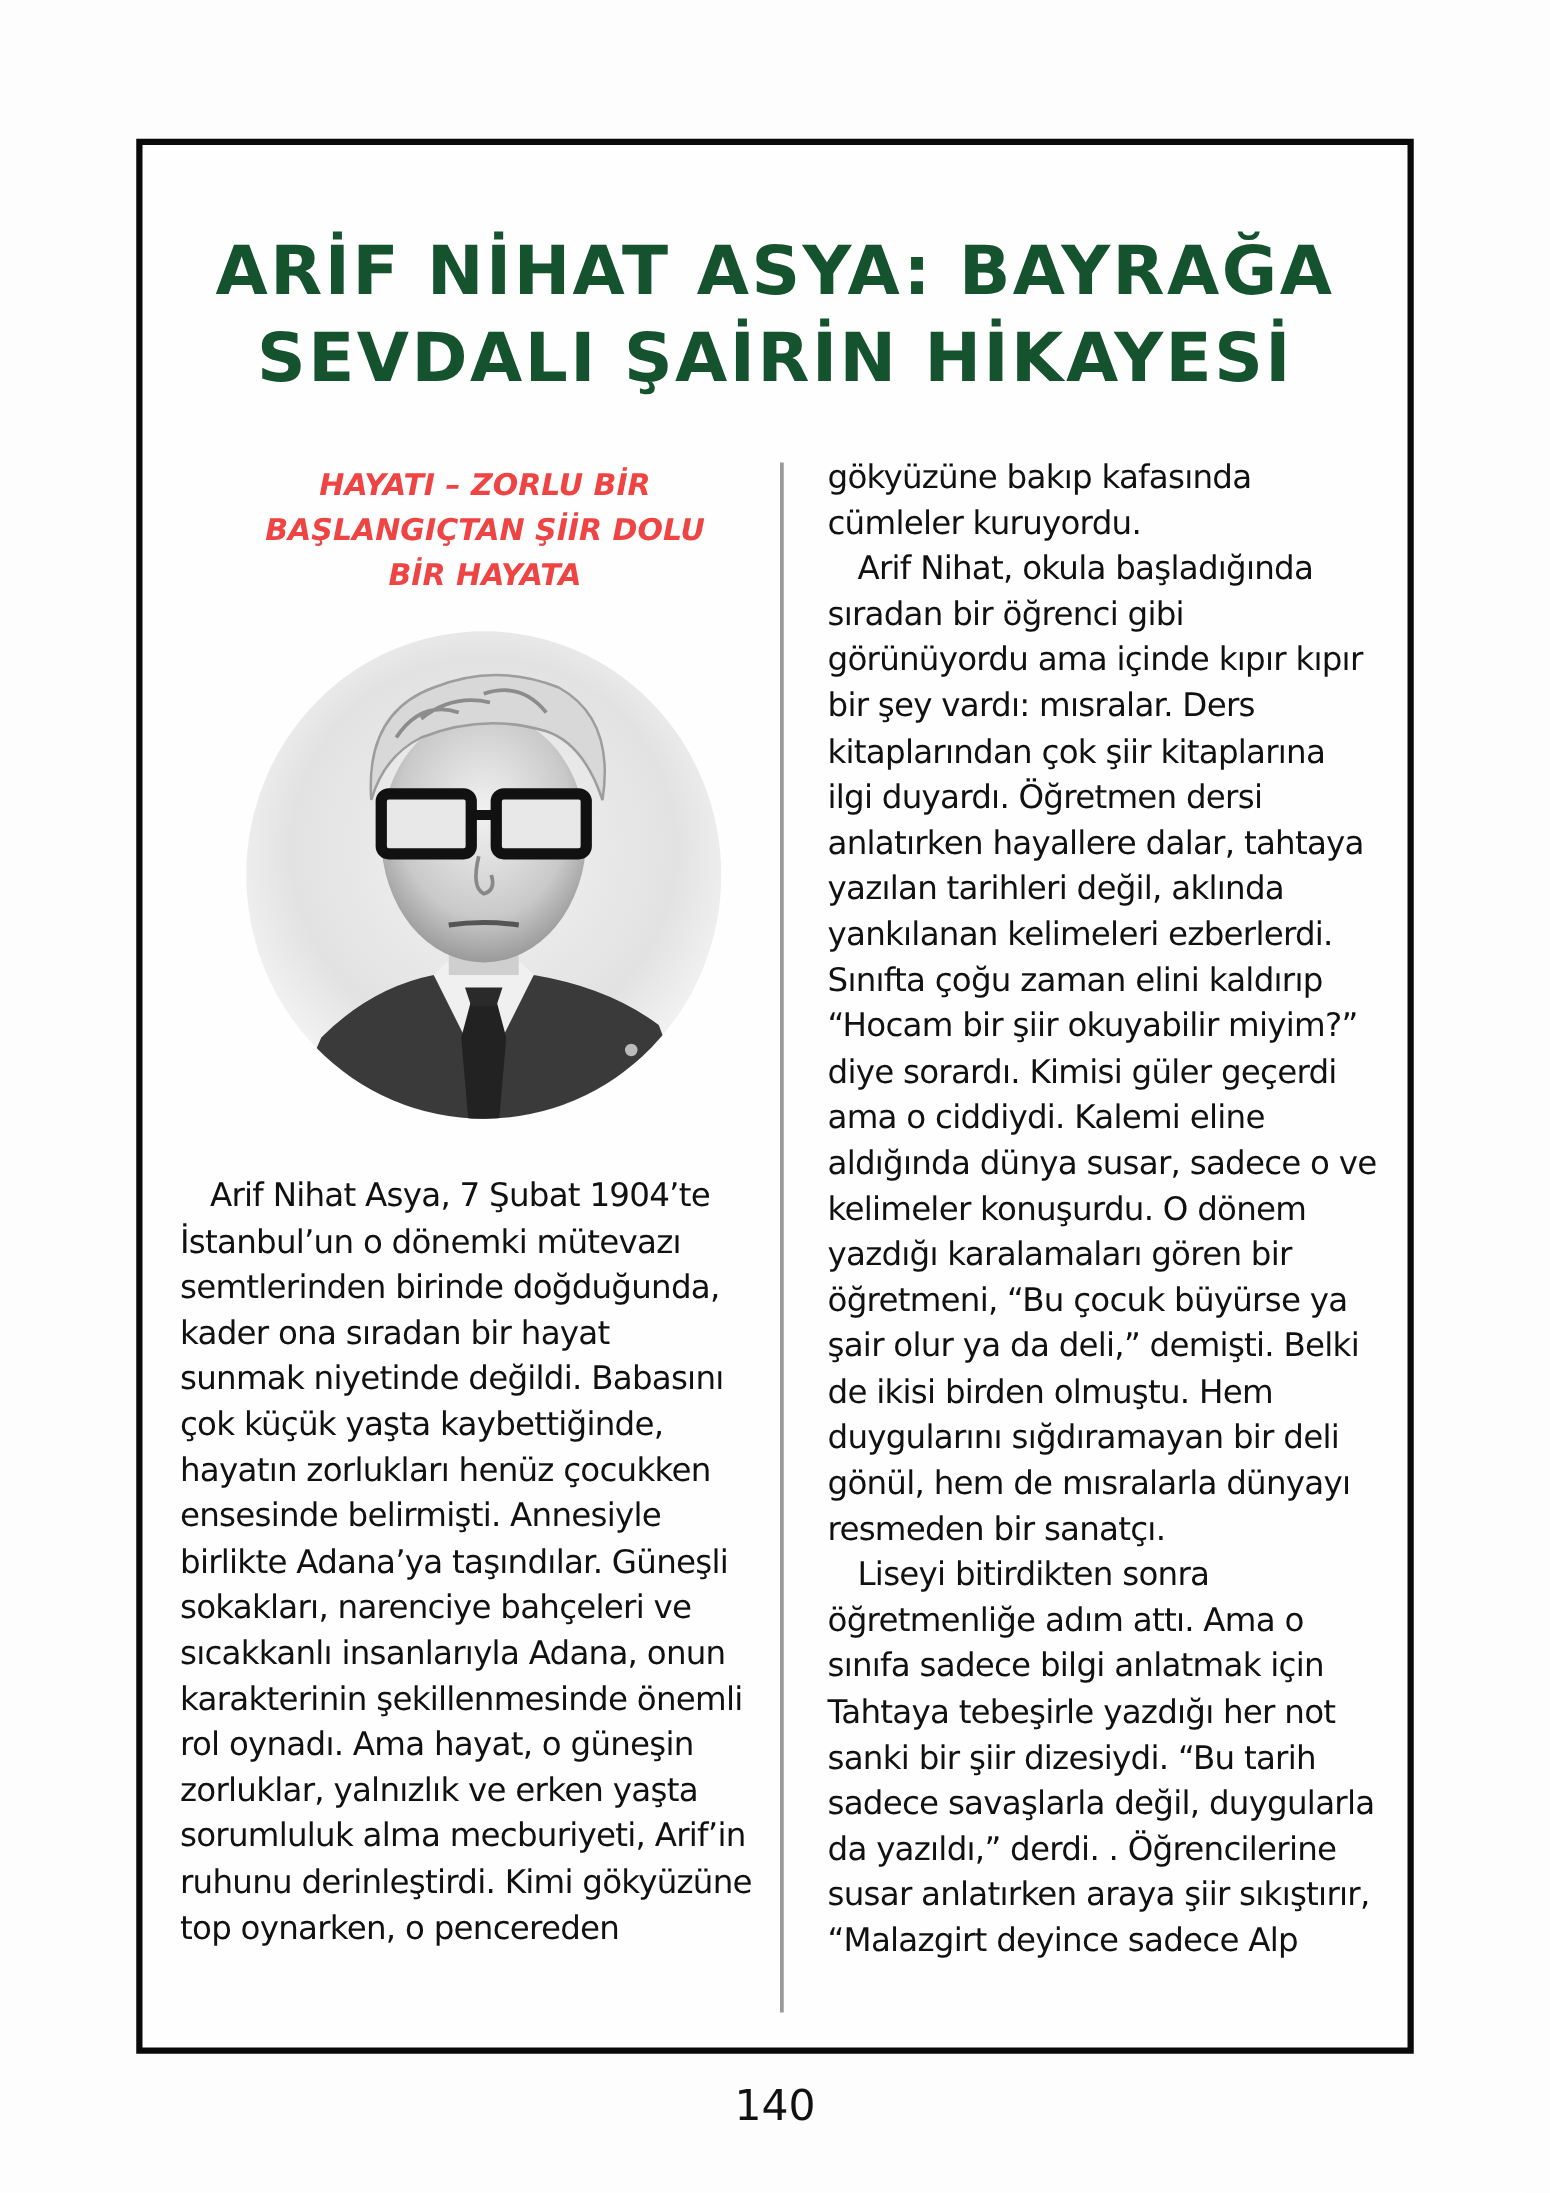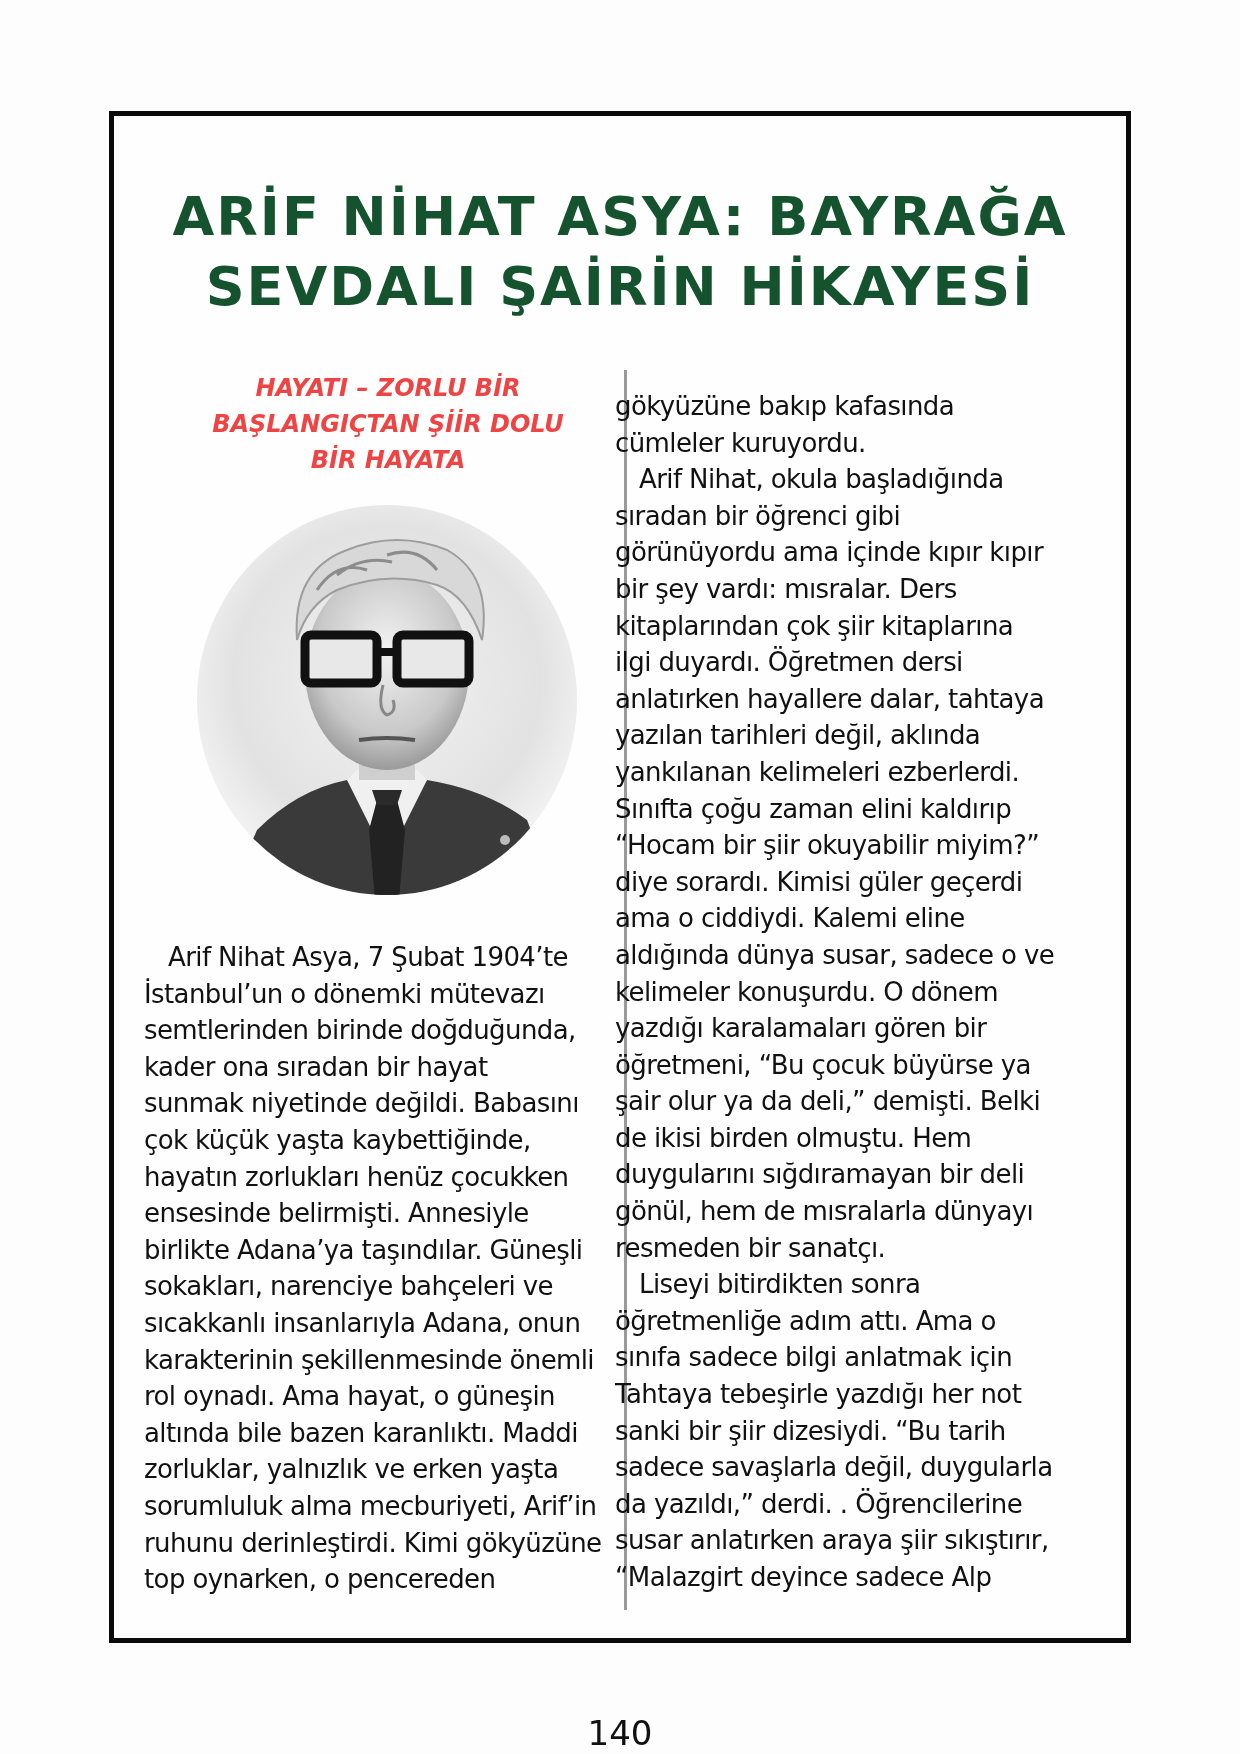--- a/index.html
+++ b/index.html
@@ -85,35 +85,33 @@
     .col-divider {
       position: absolute;
       left: 510px;
       top: 254px;
       width: 3px;
       height: 1240px;
       background: #9a9a9a;
     }
     .right-text {
       position: absolute;
-      left: 501px;
+      left: 548px;
       top: 248px;
       width: 480px;
-      margin-top: 24px;
     }
     .page-number {
       position: absolute;
       left: 0;
       width: 1240px;
       top: 1665px;
       text-align: center;
       font-family: "DejaVu Sans", sans-serif;
       font-size: 34px;
       color: #111;
-      margin-top: 48px;
     }
   </style>
 </head>
 <body>
 
 <div class="page-frame">
   <h1 class="title" style="margin:0;">
     <span>ARİF NİHAT ASYA: BAYRAĞA</span>
     <span>SEVDALI ŞAİRİN HİKAYESİ</span>
   </h1>
@@ -179,21 +177,20 @@
     <span class="line">kader ona sıradan bir hayat</span>
     <span class="line">sunmak niyetinde değildi. Babasını</span>
     <span class="line">çok küçük yaşta kaybettiğinde,</span>
     <span class="line">hayatın zorlukları henüz çocukken</span>
     <span class="line">ensesinde belirmişti. Annesiyle</span>
     <span class="line">birlikte Adana’ya taşındılar. Güneşli</span>
     <span class="line">sokakları, narenciye bahçeleri ve</span>
     <span class="line">sıcakkanlı insanlarıyla Adana, onun</span>
     <span class="line">karakterinin şekillenmesinde önemli</span>
     <span class="line">rol oynadı. Ama hayat, o güneşin</span>
-    <span class="line">altında bile bazen karanlıktı. Maddi</span>
     <span class="line">zorluklar, yalnızlık ve erken yaşta</span>
     <span class="line">sorumluluk alma mecburiyeti, Arif’in</span>
     <span class="line">ruhunu derinleştirdi. Kimi gökyüzüne</span>
     <span class="line">top oynarken, o pencereden</span>
   </div>
 
   <div class="col-divider"></div>
 
   <div class="right-text body-text">
     <span class="line">gökyüzüne bakıp kafasında</span>

